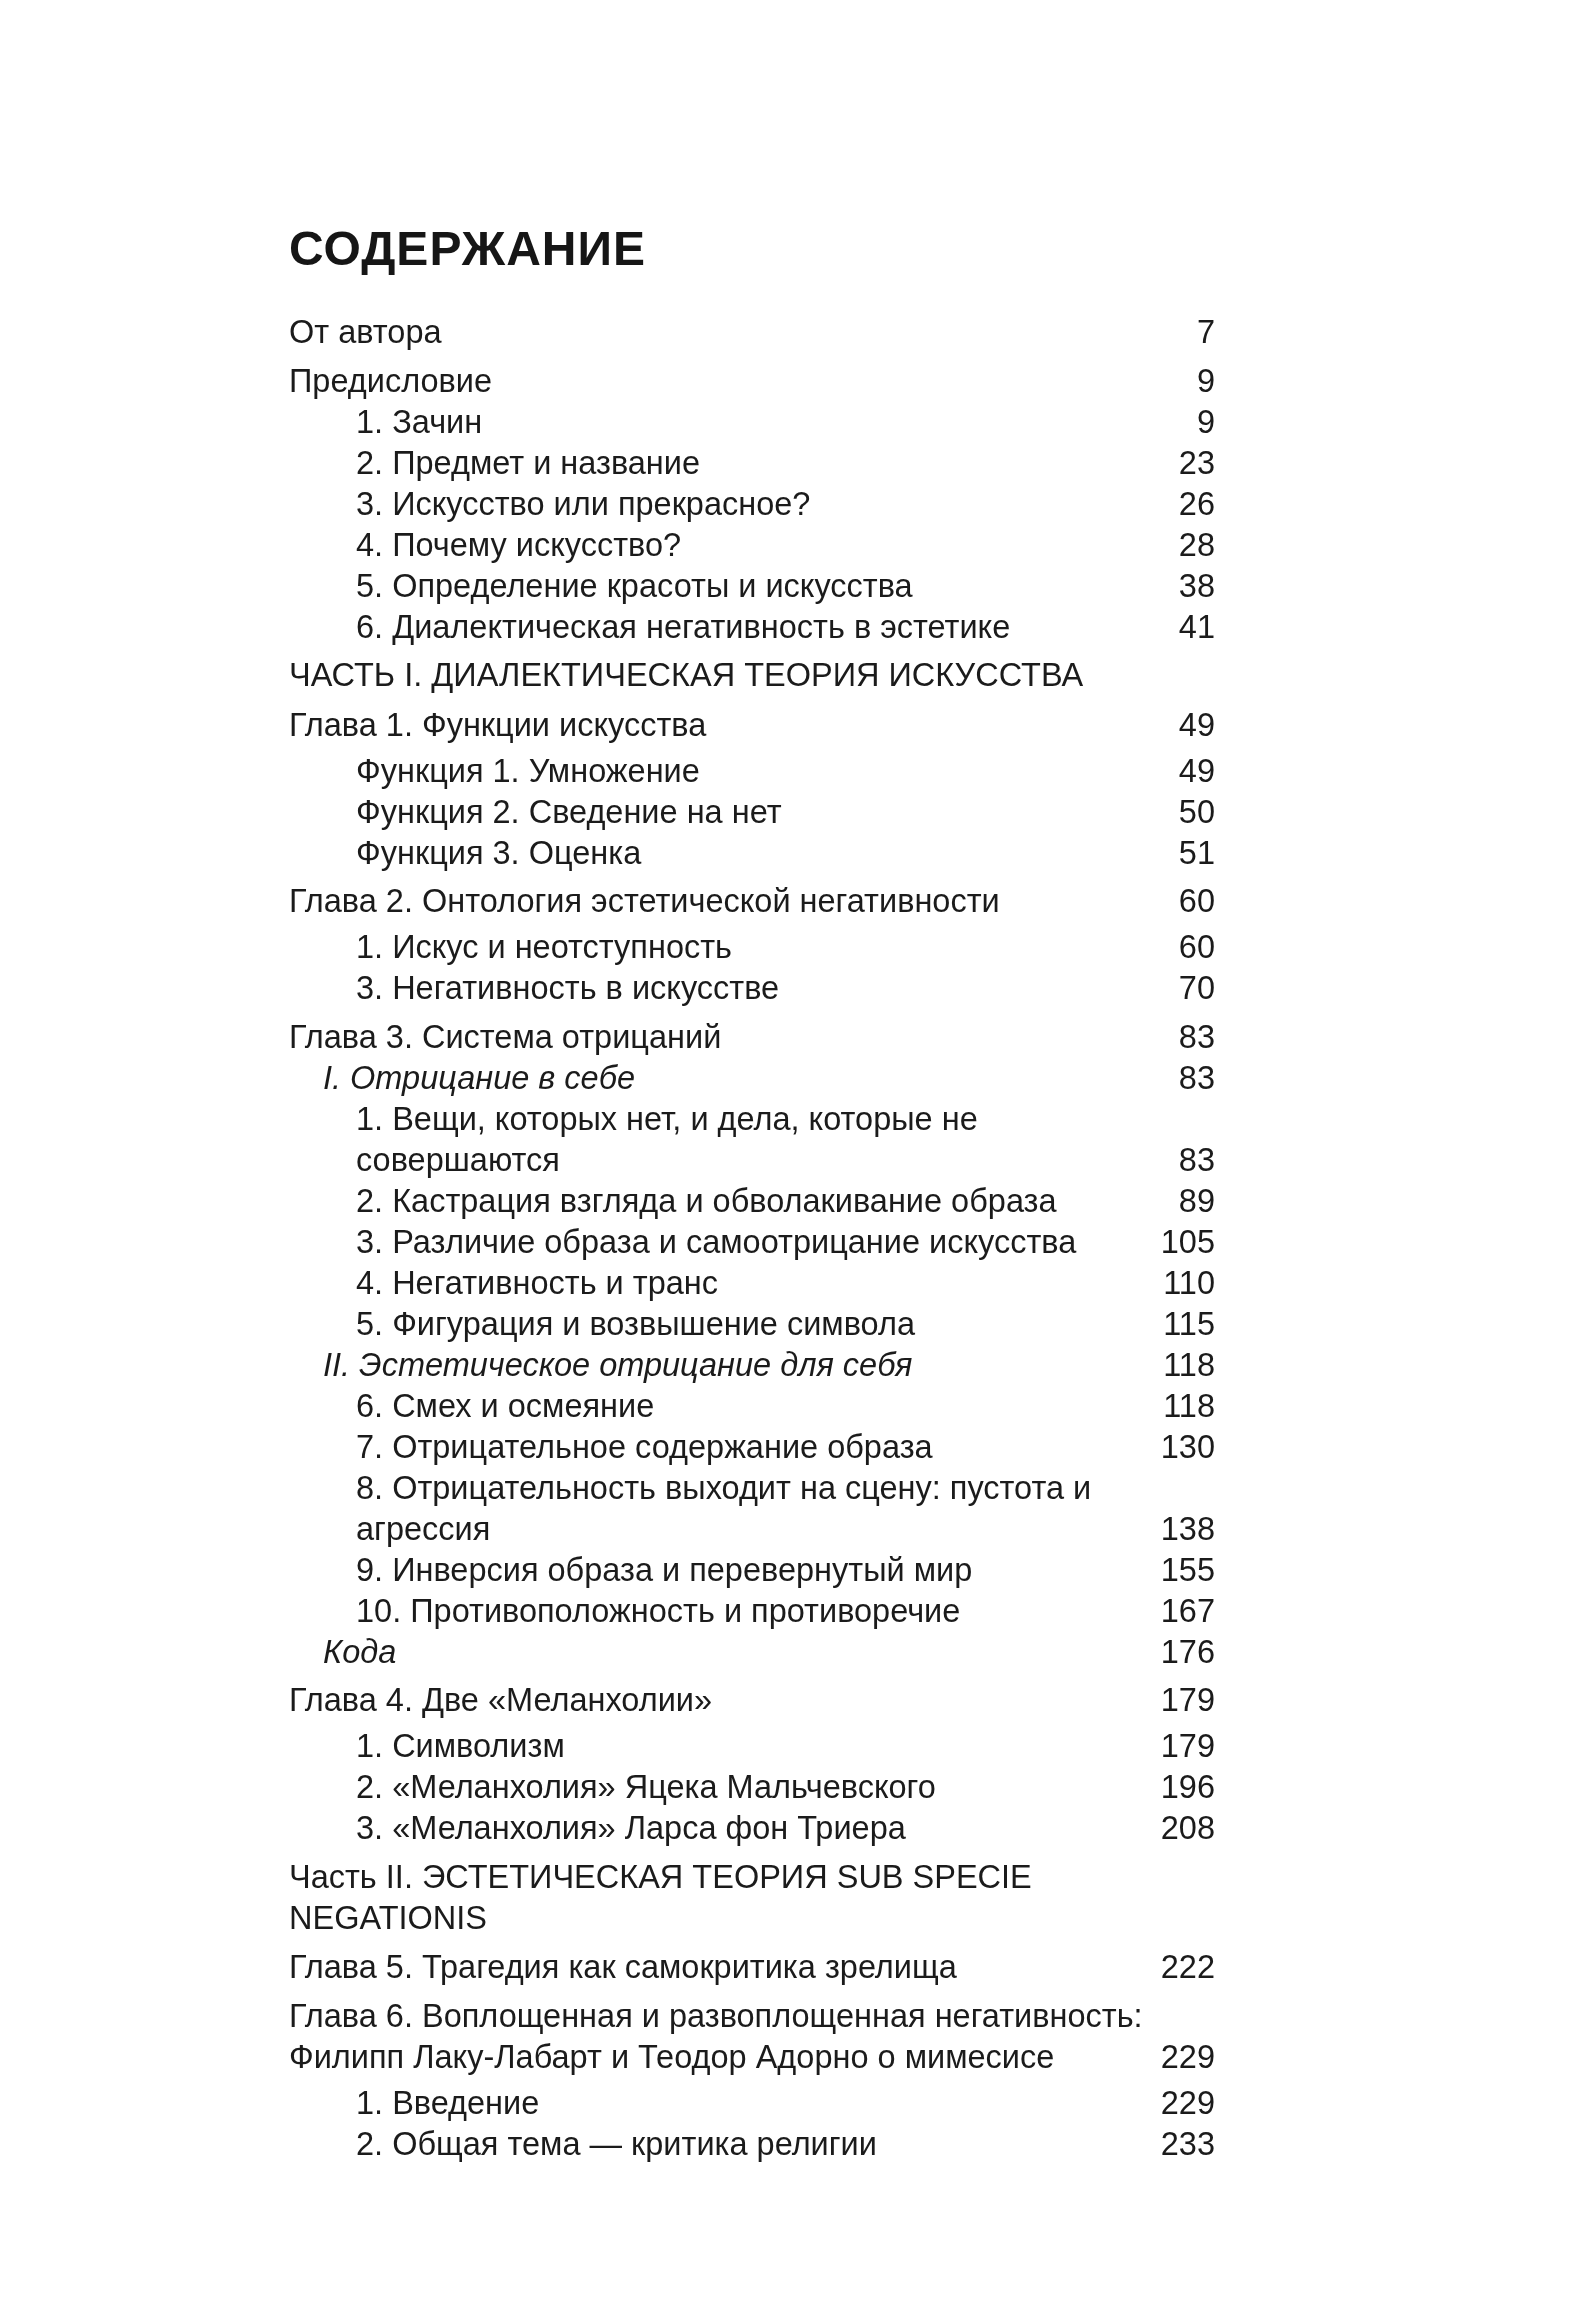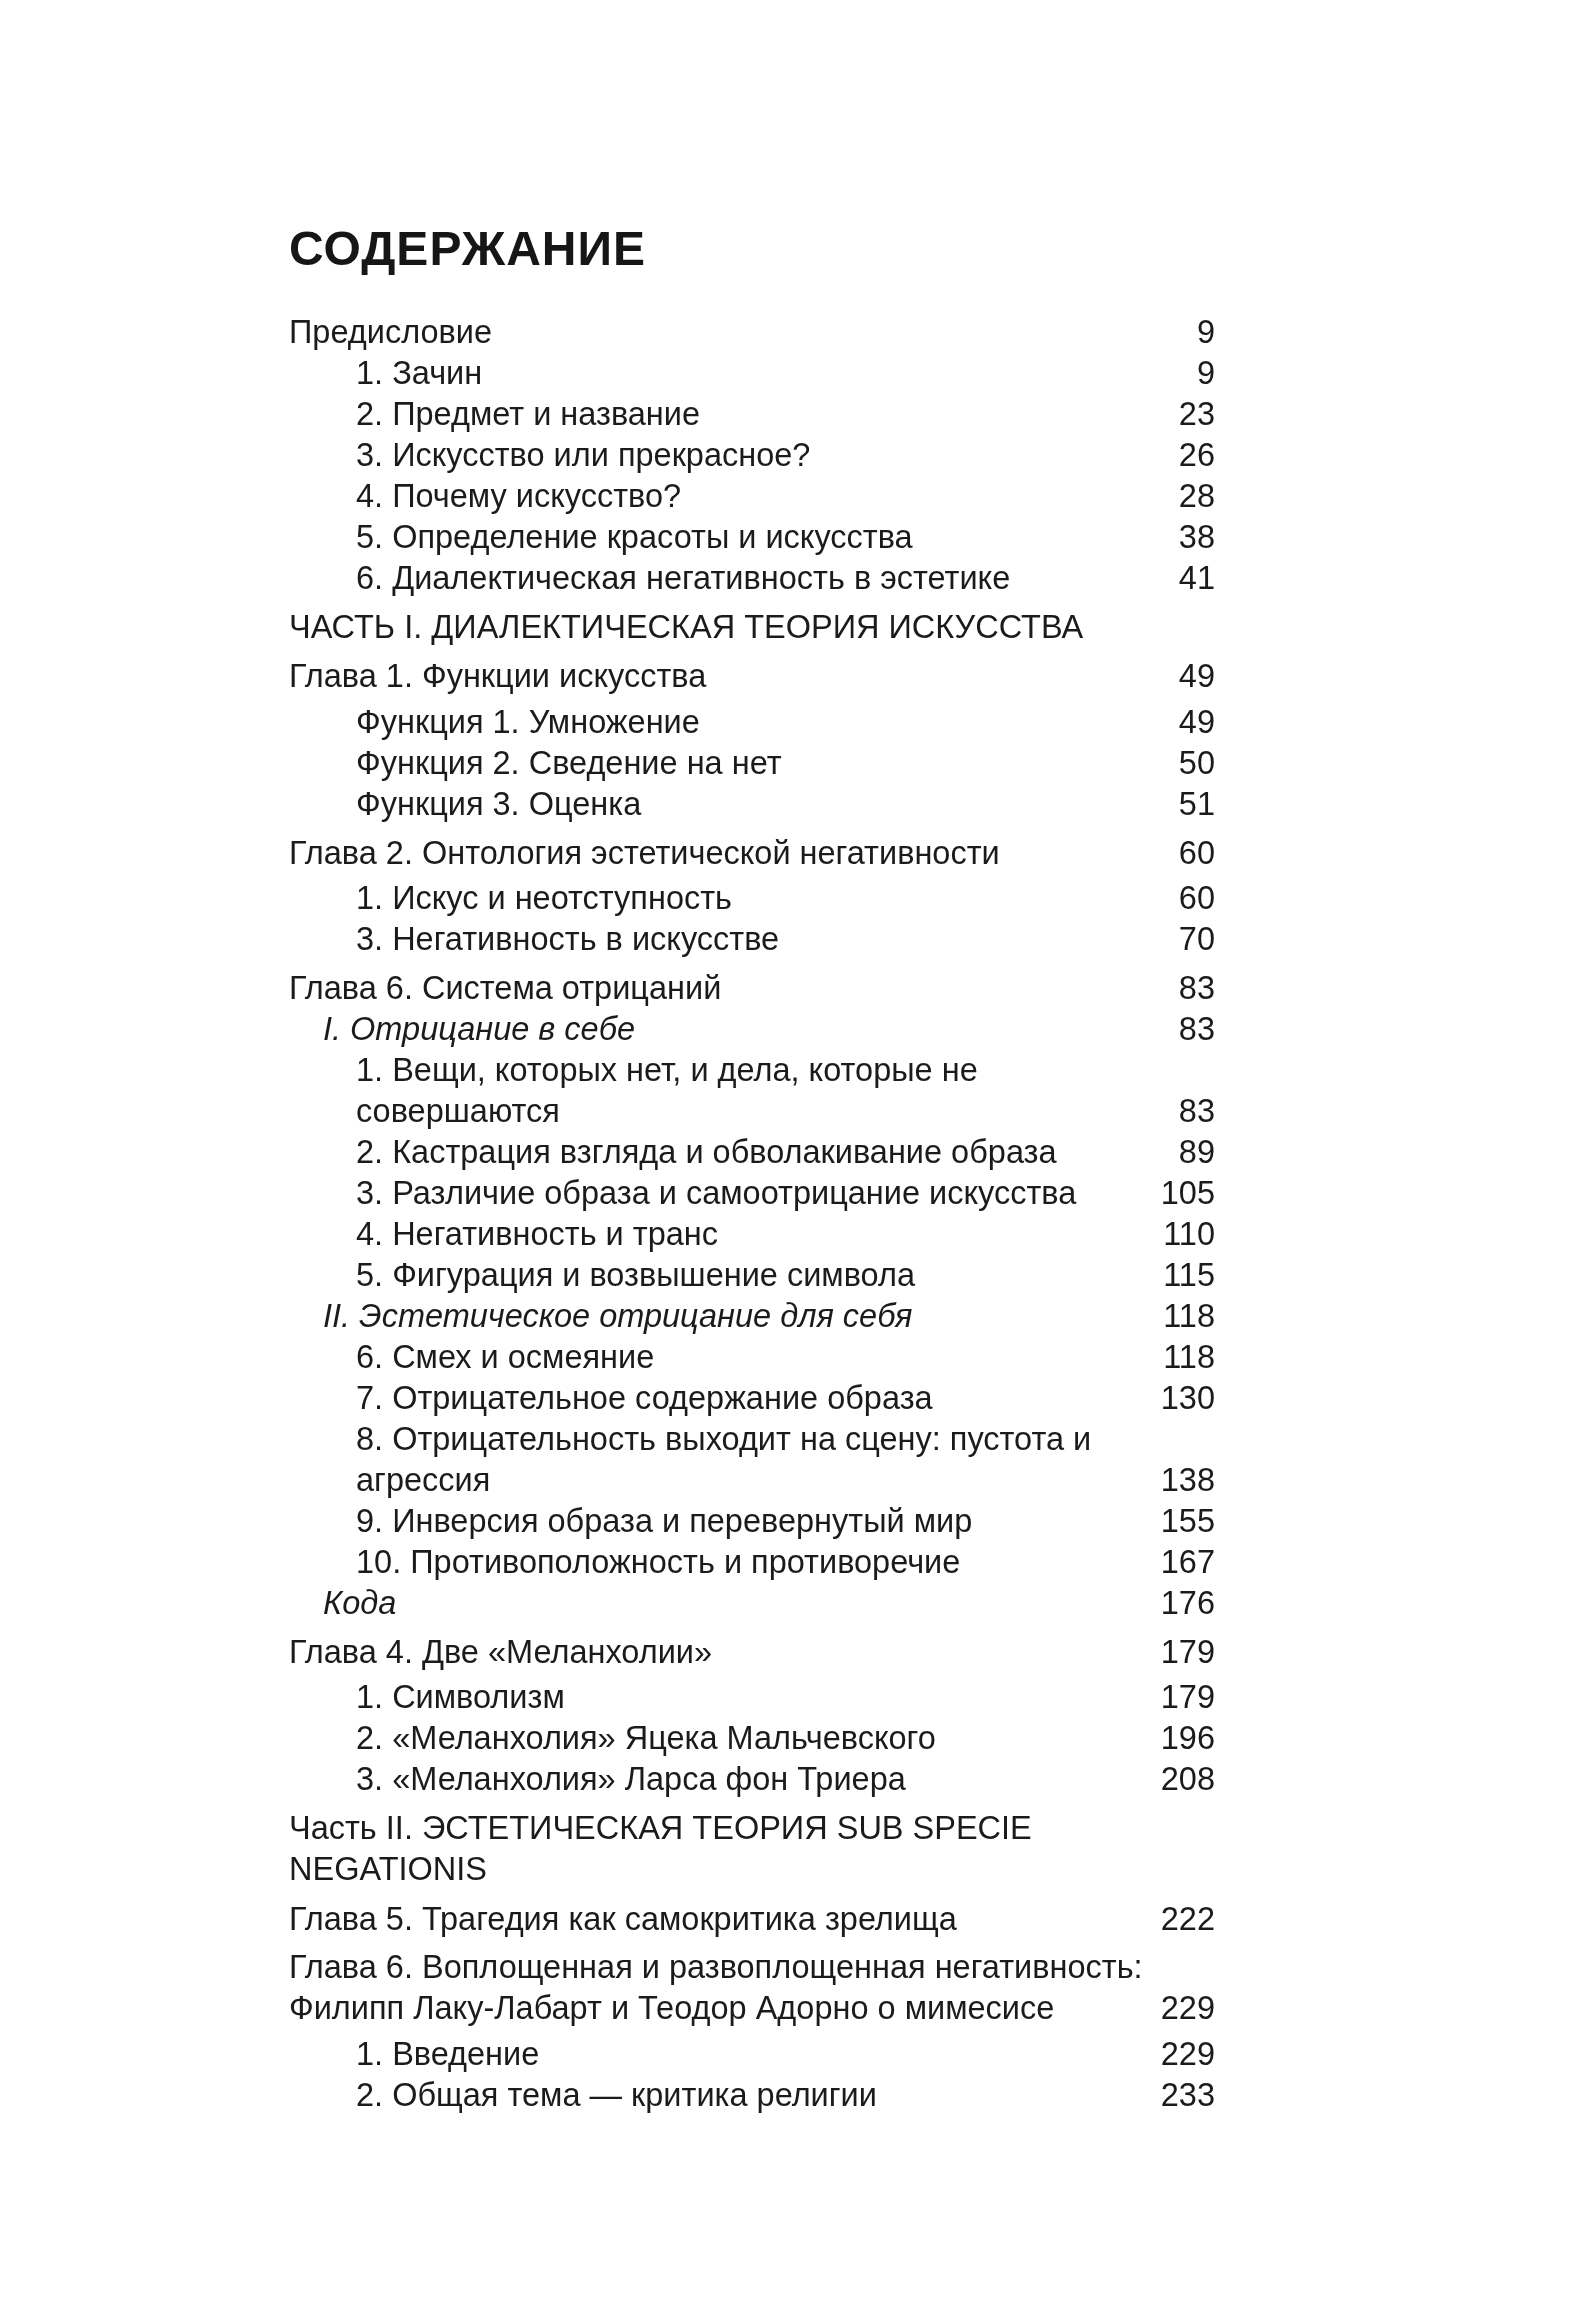--- a/index.html
+++ b/index.html
@@ -61,20 +61,24 @@
     padding-left: 67px;
   }
 </style>
 </head>
 <body>
 
 <div class="page">
   <h1 class="toc-title">СОДЕРЖАНИЕ</h1>
   <div class="toc-list">
       <div class="row level-top">
+        <div class="label">От автора</div>
+        <div class="page-num">7</div>
+      </div>
+      <div class="row level-top">
         <div class="label">Предисловие</div>
         <div class="page-num">9</div>
       </div>
       <div class="row level-item">
         <div class="label">1. Зачин</div>
         <div class="page-num">9</div>
       </div>
       <div class="row level-item">
         <div class="label">2. Предмет и название</div>
         <div class="page-num">23</div>
@@ -121,21 +125,21 @@
       </div>
       <div class="row level-item">
         <div class="label">1. Искус и неотступность</div>
         <div class="page-num">60</div>
       </div>
       <div class="row level-item">
         <div class="label">3. Негативность в искусстве</div>
         <div class="page-num">70</div>
       </div>
       <div class="row level-chapter">
-        <div class="label">Глава 6. Система отрицаний</div>
+        <div class="label">Глава 3. Система отрицаний</div>
         <div class="page-num">83</div>
       </div>
       <div class="row level-group">
         <div class="label">I. Отрицание в себе</div>
         <div class="page-num">83</div>
       </div>
       <div class="row level-item">
         <div class="label">1. Вещи, которых нет, и дела, которые не совершаются</div>
         <div class="page-num">83</div>
       </div>

